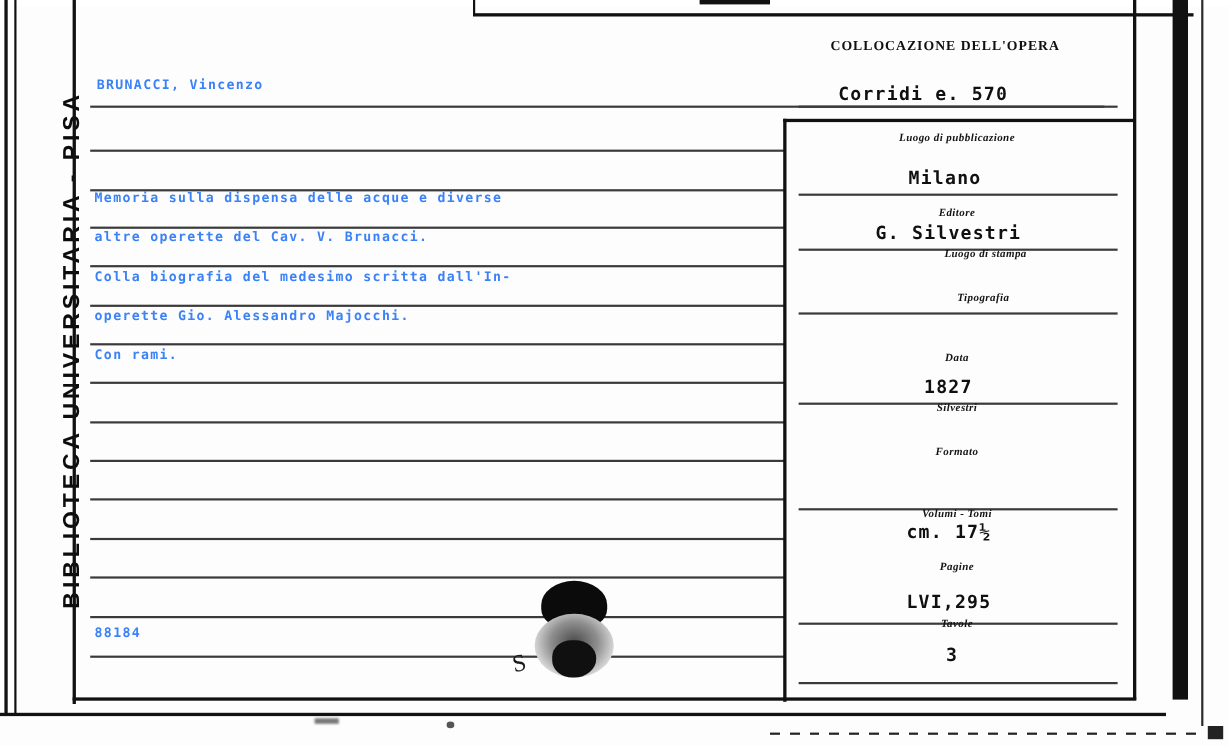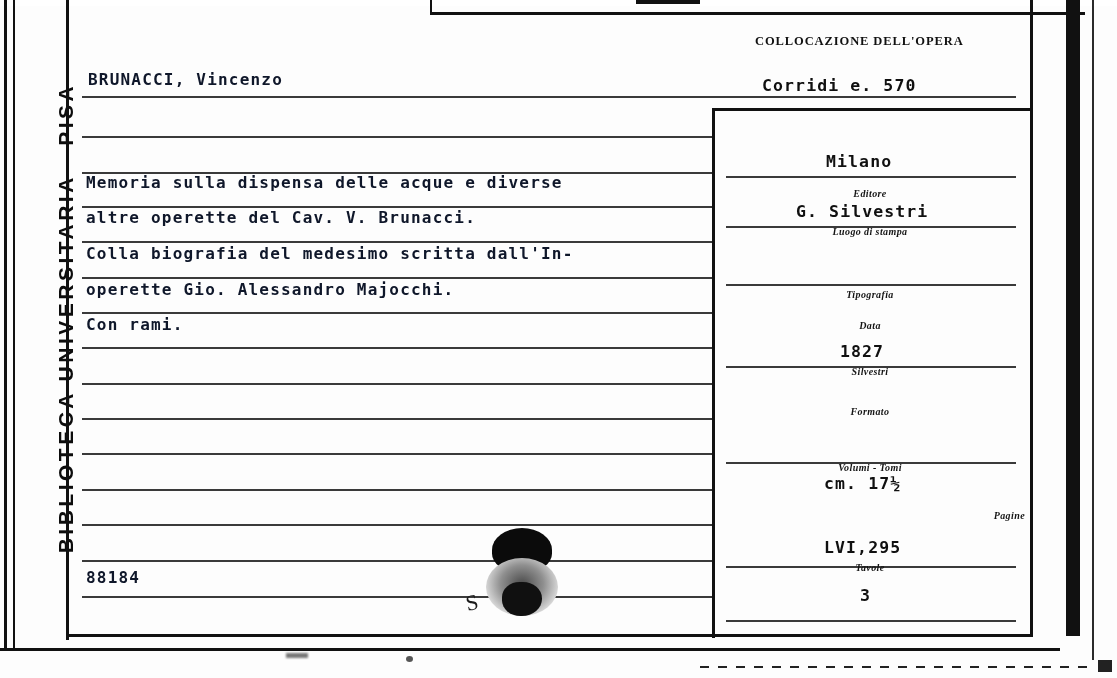--- a/index.html
+++ b/index.html
@@ -167,23 +167,23 @@
     left: 726px;
     width: 290px;
     height: 2px;
     background: #3a3a3a;
   }
 
   
   .typed {
     position: absolute;
     font-family: "DejaVu Sans Mono", monospace;
-    font-size: 16px;
-    font-weight: bold;
-    color: #0f172a;
+    font-size: 12px;
+    font-weight: bold;
+    color: #3b82f6;
     letter-spacing: 1.2px;
     white-space: nowrap;
   }
 
   
   .cap {
     position: absolute;
     font-family: "Liberation Serif", serif;
     font-style: italic;
     font-weight: bold;
@@ -310,36 +310,37 @@
   <div class="right-div-v"></div>
 
   <div class="right-rule" style="top:176px;"></div>
   <div class="right-rule" style="top:226px;"></div>
   <div class="right-rule" style="top:284px;"></div>
   <div class="right-rule" style="top:366px;"></div>
   <div class="right-rule" style="top:462px;"></div>
   <div class="right-rule" style="top:566px;"></div>
   <div class="right-rule" style="top:620px;"></div>
 
+  <div class="cap" style="left:715px; top:120px; width:310px;">Luogo di pubblicazione</div>
   <div class="rval" style="left:826px; top:152px;">Milano</div>
   <div class="cap" style="left:715px; top:188px; width:310px;">Editore</div>
 
   <div class="rval" style="left:796px; top:202px;">G. Silvestri</div>
-  <div class="cap" style="left:715px; top:226px; width:310px;">Luogo di stampa</div>
-
-  <div class="cap" style="left:715px; top:266px; width:310px;margin-top:23px;">Tipografia</div>
+  <div class="cap" style="left:715px; top:226px; width:310px;padding-left:26px;">Luogo di stampa</div>
+
+  <div class="cap" style="left:739px; top:266px; width:310px;">Tipografia</div>
   <div class="rval" style="left:850px; top:296px;"></div>
 
   <div class="cap" style="left:715px; top:320px; width:310px;">Data</div>
   <div class="rval" style="left:840px; top:342px;">1827</div>
   <div class="cap" style="left:715px; top:366px; width:310px;">Silvestri</div>
 
   <div class="cap" style="left:715px; top:406px; width:310px;">Formato</div>
   <div class="rval" style="left:824px; top:437px;margin-top:37px;">cm. 17½</div>
   <div class="cap" style="left:715px; top:462px; width:310px;">Volumi - Tomi</div>
 
-  <div class="cap" style="left:715px; top:510px; width:310px;text-align:right;">Pagine</div>
+  <div class="cap" style="left:715px; top:510px; width:310px;">Pagine</div>
   <div class="rval" style="left:824px; top:538px;">LVI,295</div>
   <div class="cap" style="left:715px; top:562px; width:310px;">Tavole</div>
 
   <div class="rval" style="left:860px; top:586px;">3</div>
 
 </div>
 
 </body></html>

